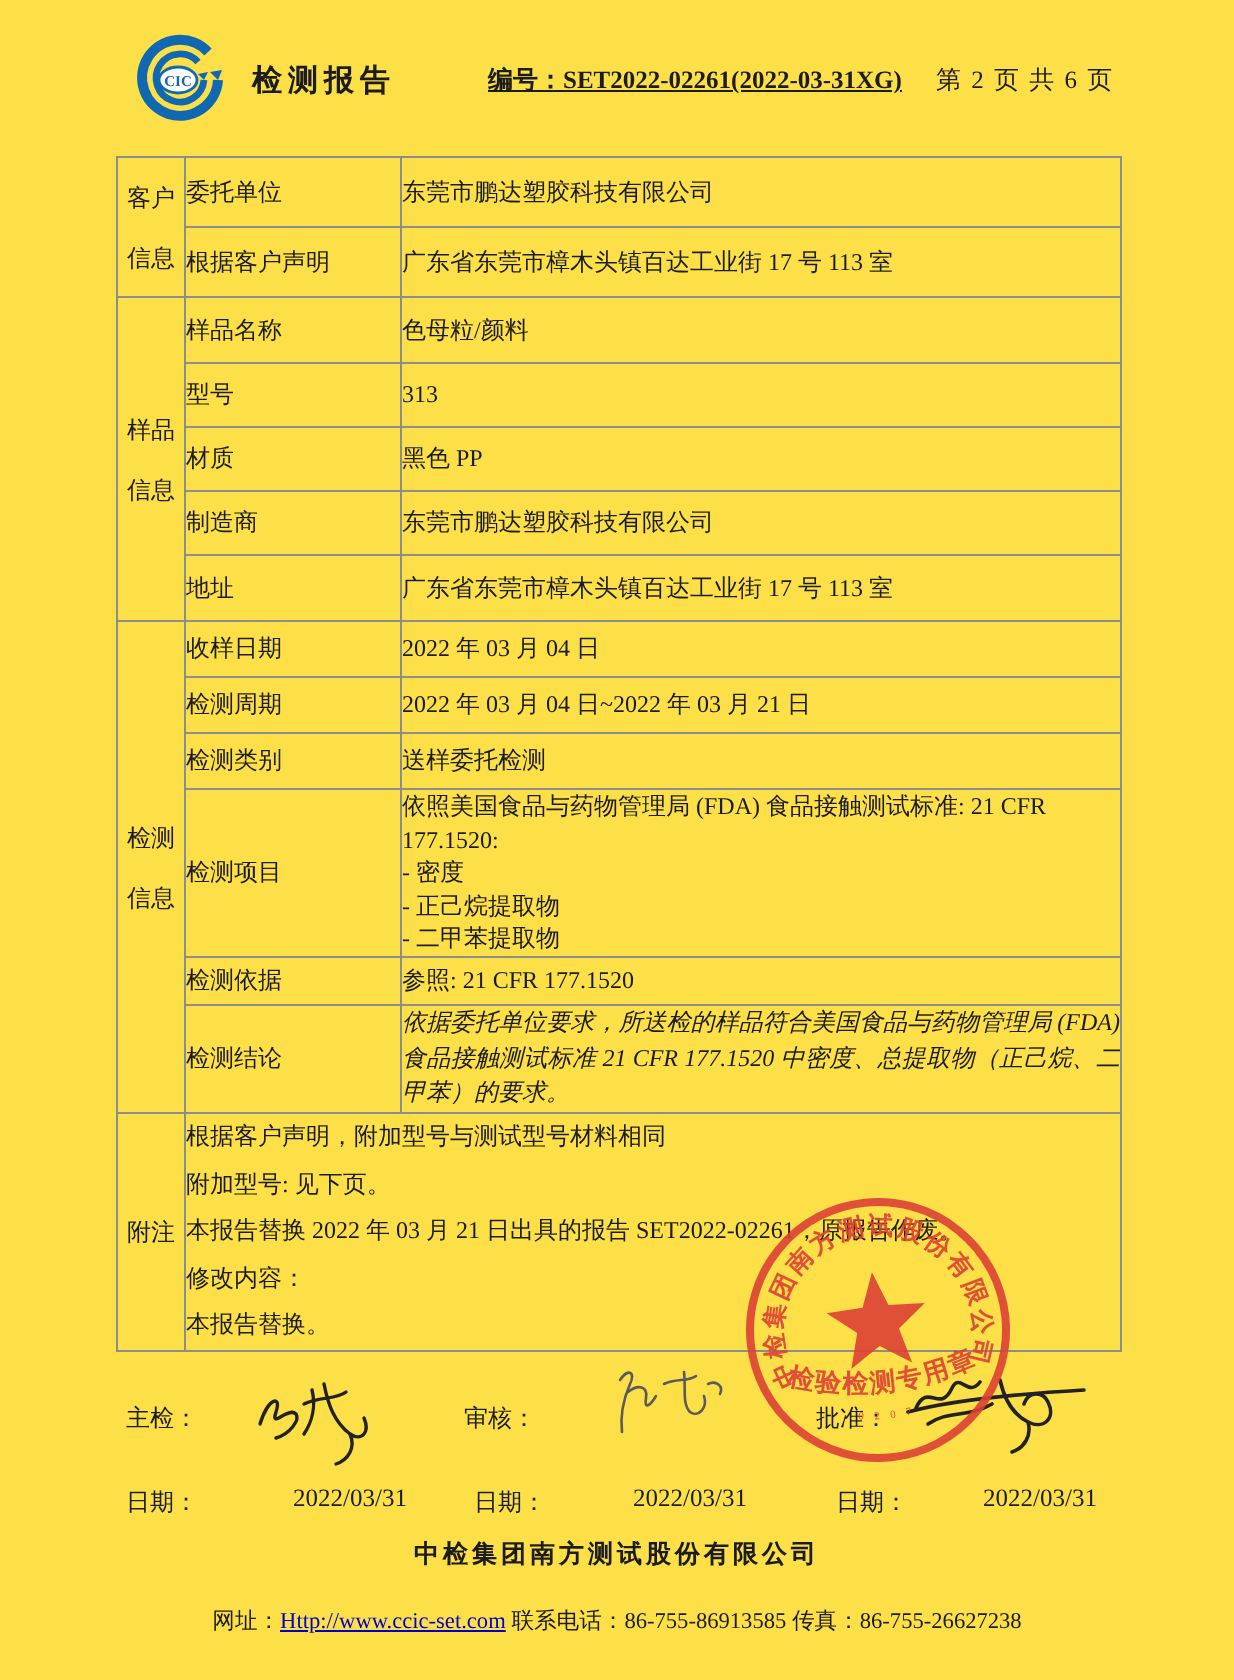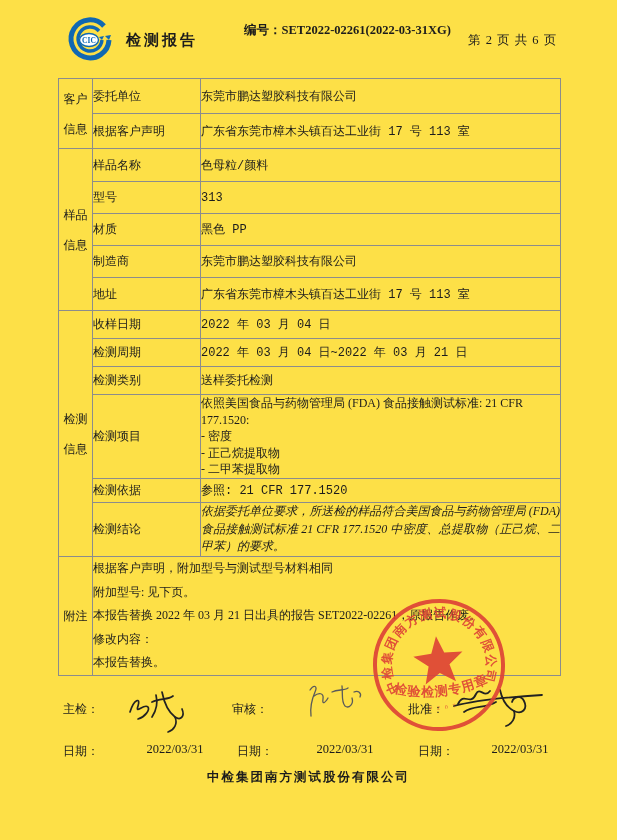--- a/index.html
+++ b/index.html
@@ -2,31 +2,31 @@
 <html lang="zh"><head>
 <meta charset="utf-8">
 <style>
   html,body{margin:0;padding:0;background:#ffffff;}
   .page{position:relative;width:617px;height:840px;background:#fde047;overflow:hidden;
         font-family:"Liberation Serif","DejaVu Serif",serif;color:#1c1c1c;}
 
   
   .hdr-logo{position:absolute;left:66px;top:16px;width:48px;height:48px;}
   .hdr-title{position:absolute;left:126px;top:31px;font-size:15px;font-weight:bold;letter-spacing:3px;}
-  .hdr-no{position:absolute;left:244px;top:22px;font-size:12.5px;font-weight:bold;}
+  .hdr-no{position:absolute;left:244px;top:32px;font-size:12.5px;font-weight:bold;text-decoration:underline;}
   .hdr-page{position:absolute;left:468px;top:32px;font-size:12.5px;font-weight:normal;letter-spacing:1px;}
 
   
   table.rpt{position:absolute;left:58px;top:78px;width:502px;border-collapse:collapse;table-layout:fixed;}
   table.rpt td{border:1px solid #8c8c8c;font-size:12px;vertical-align:middle;
                padding:0;overflow:hidden;}
   td.sec{text-align:center;}
   td.sec .secline{line-height:30px;}
   td.lbl{padding-left:12px;}
-  td.val{padding-left:15px;padding-right:8px;font-family:Liberation Mono, monospace;}
+  td.val{padding-left:15px;padding-right:8px;}
   td.val-multi{vertical-align:top;padding:6px 8px 4px 15px;line-height:16.5px;}
   td.val-para{padding:4px 10px 4px 15px;line-height:17.5px;text-align:justify;font-style:italic;}
   td.note{vertical-align:top;padding:5px 12px 4px 7px;line-height:23.5px;}
   tr.h35{height:35px;margin-top:16px;} tr.h33{height:33px;} tr.h32{height:32px;}
   tr.h28{height:28px;} tr.h84{height:84px;} tr.h24{height:24px;}
   tr.h54{height:54px;} tr.h118{height:118px;}
 
   
   .sig-label{position:absolute;font-size:12px;}
   .sig-date-val{position:absolute;font-size:12.5px;width:90px;text-align:center;}
@@ -210,14 +210,15 @@
     </text>
     <text font-size="13" font-weight="bold" fill="#dd4136" letter-spacing="1">
       <textPath href="#arcSeal" startOffset="50%" text-anchor="middle">检验检测专用章</textPath>
     </text>
     <text font-size="5.5" fill="#dd4136" letter-spacing="2">
       <textPath href="#arcSerial" startOffset="50%" text-anchor="middle">0 2 0 7</textPath>
     </text>
   </svg>
 
   <div class="ft-company">中检集团南方测试股份有限公司</div>
+  <div class="ft-line ft-web"><span>网址：</span><a class="ft-link" href="#">Http://www.ccic-set.com</a><span> 联系电话：</span><span>86-755-86913585</span><span> 传真：</span><span>86-755-26627238</span></div>
 
 </div>
 
 </body></html>

